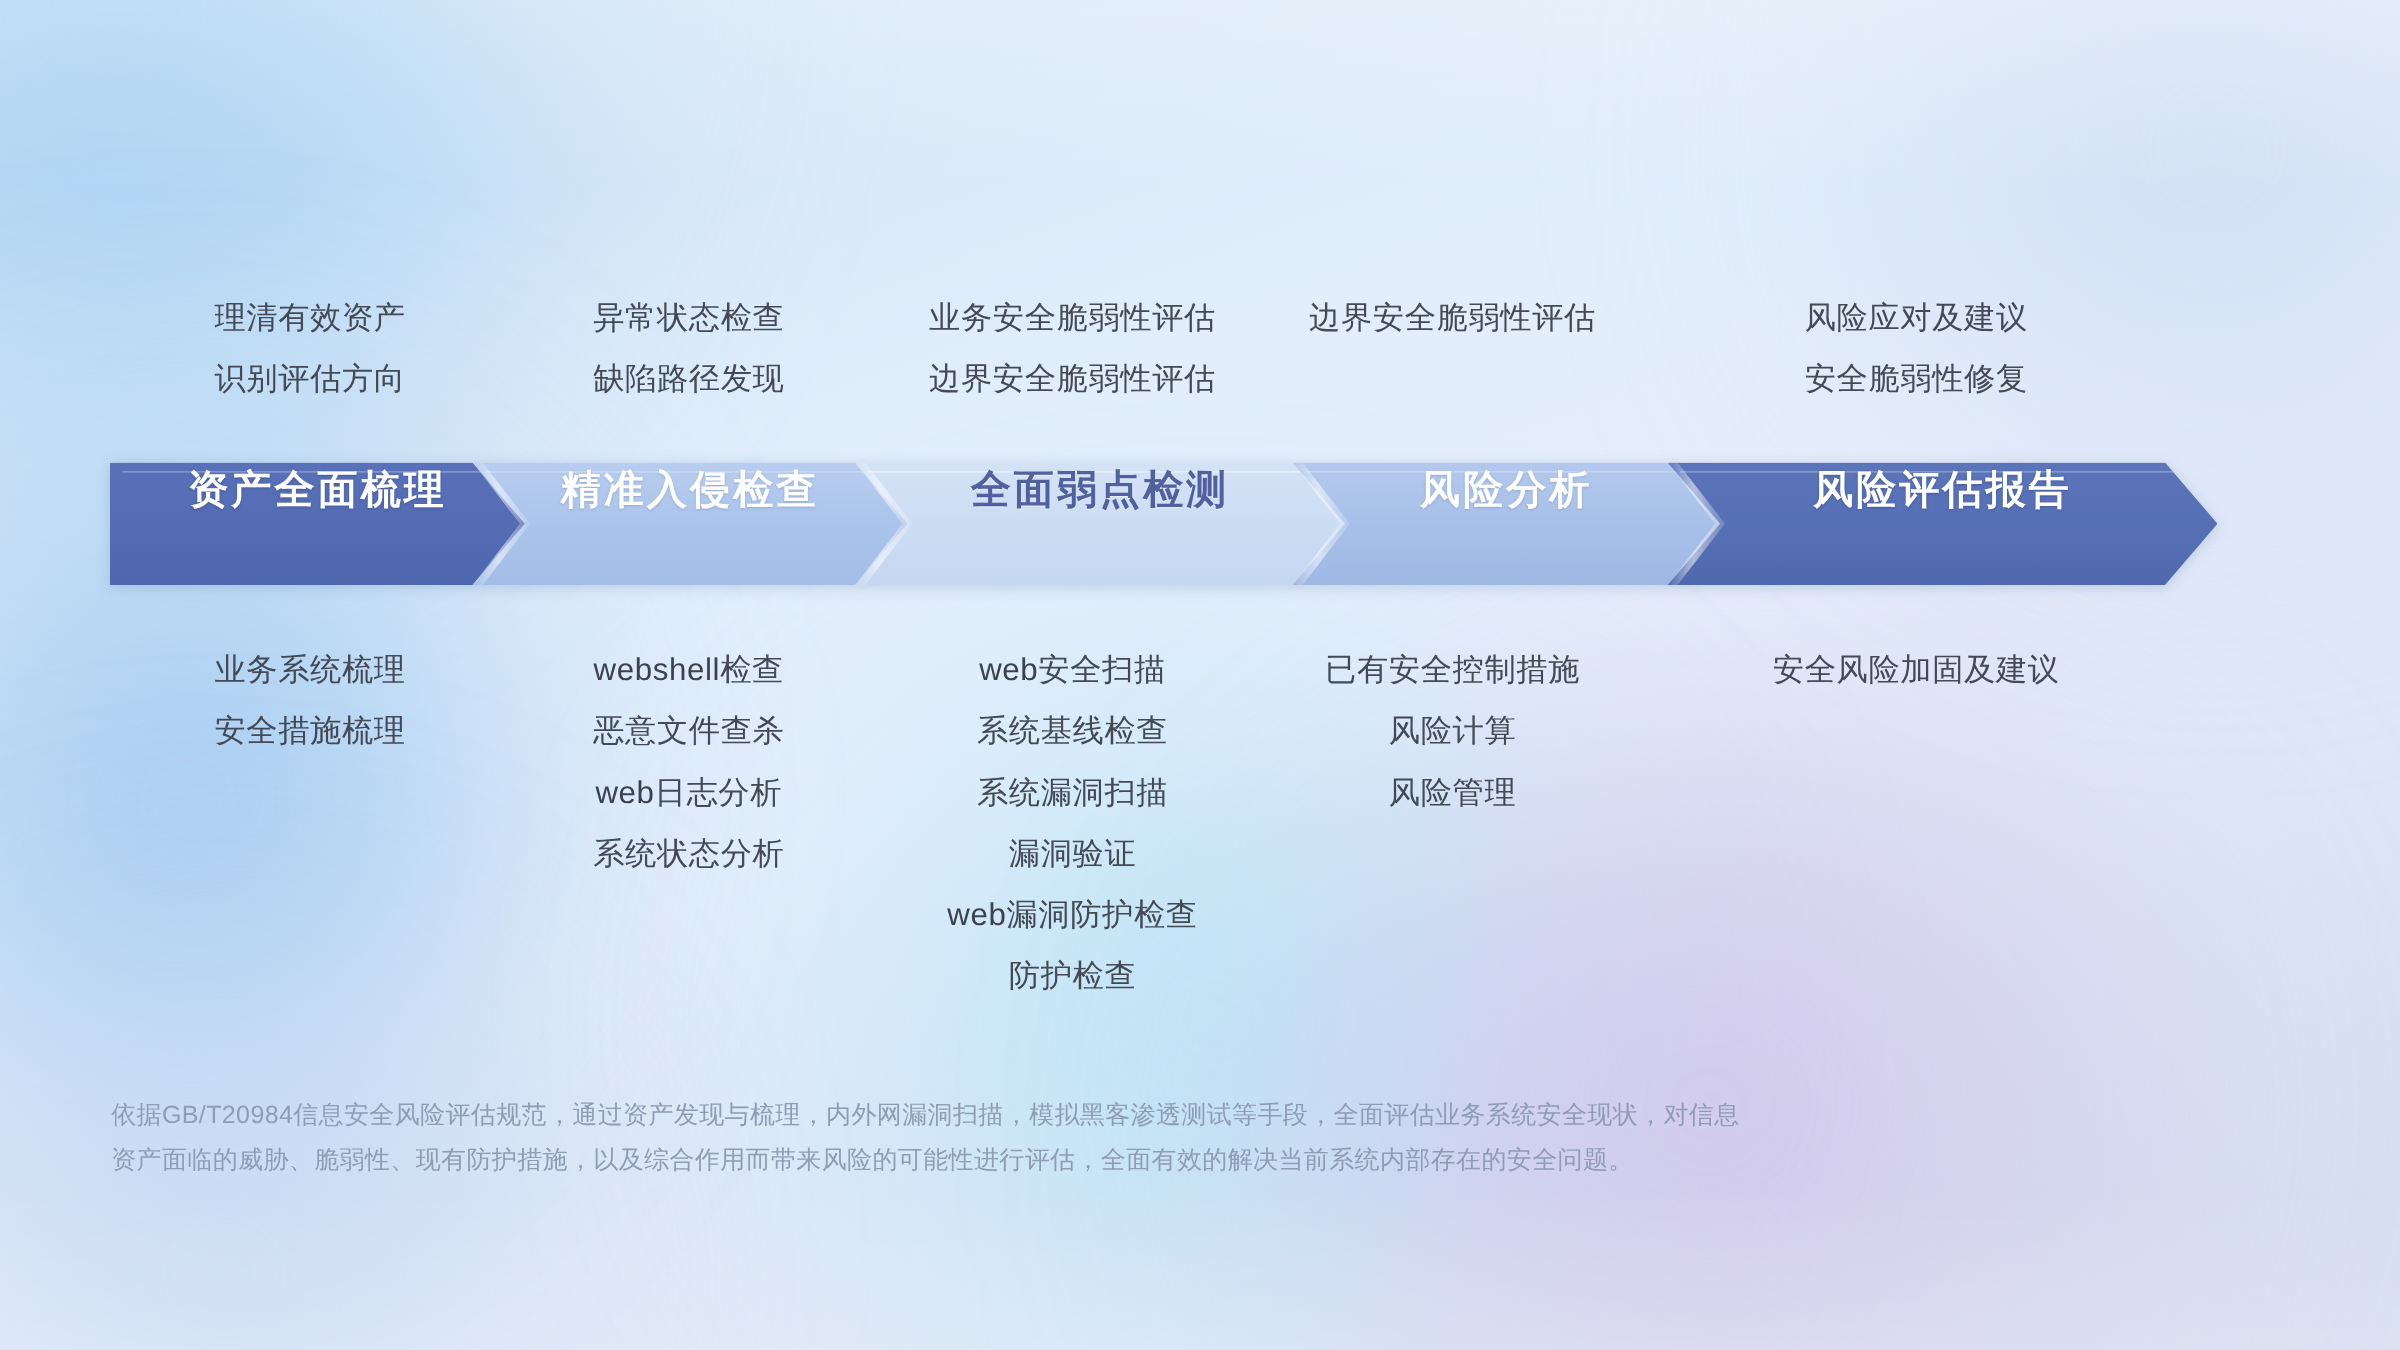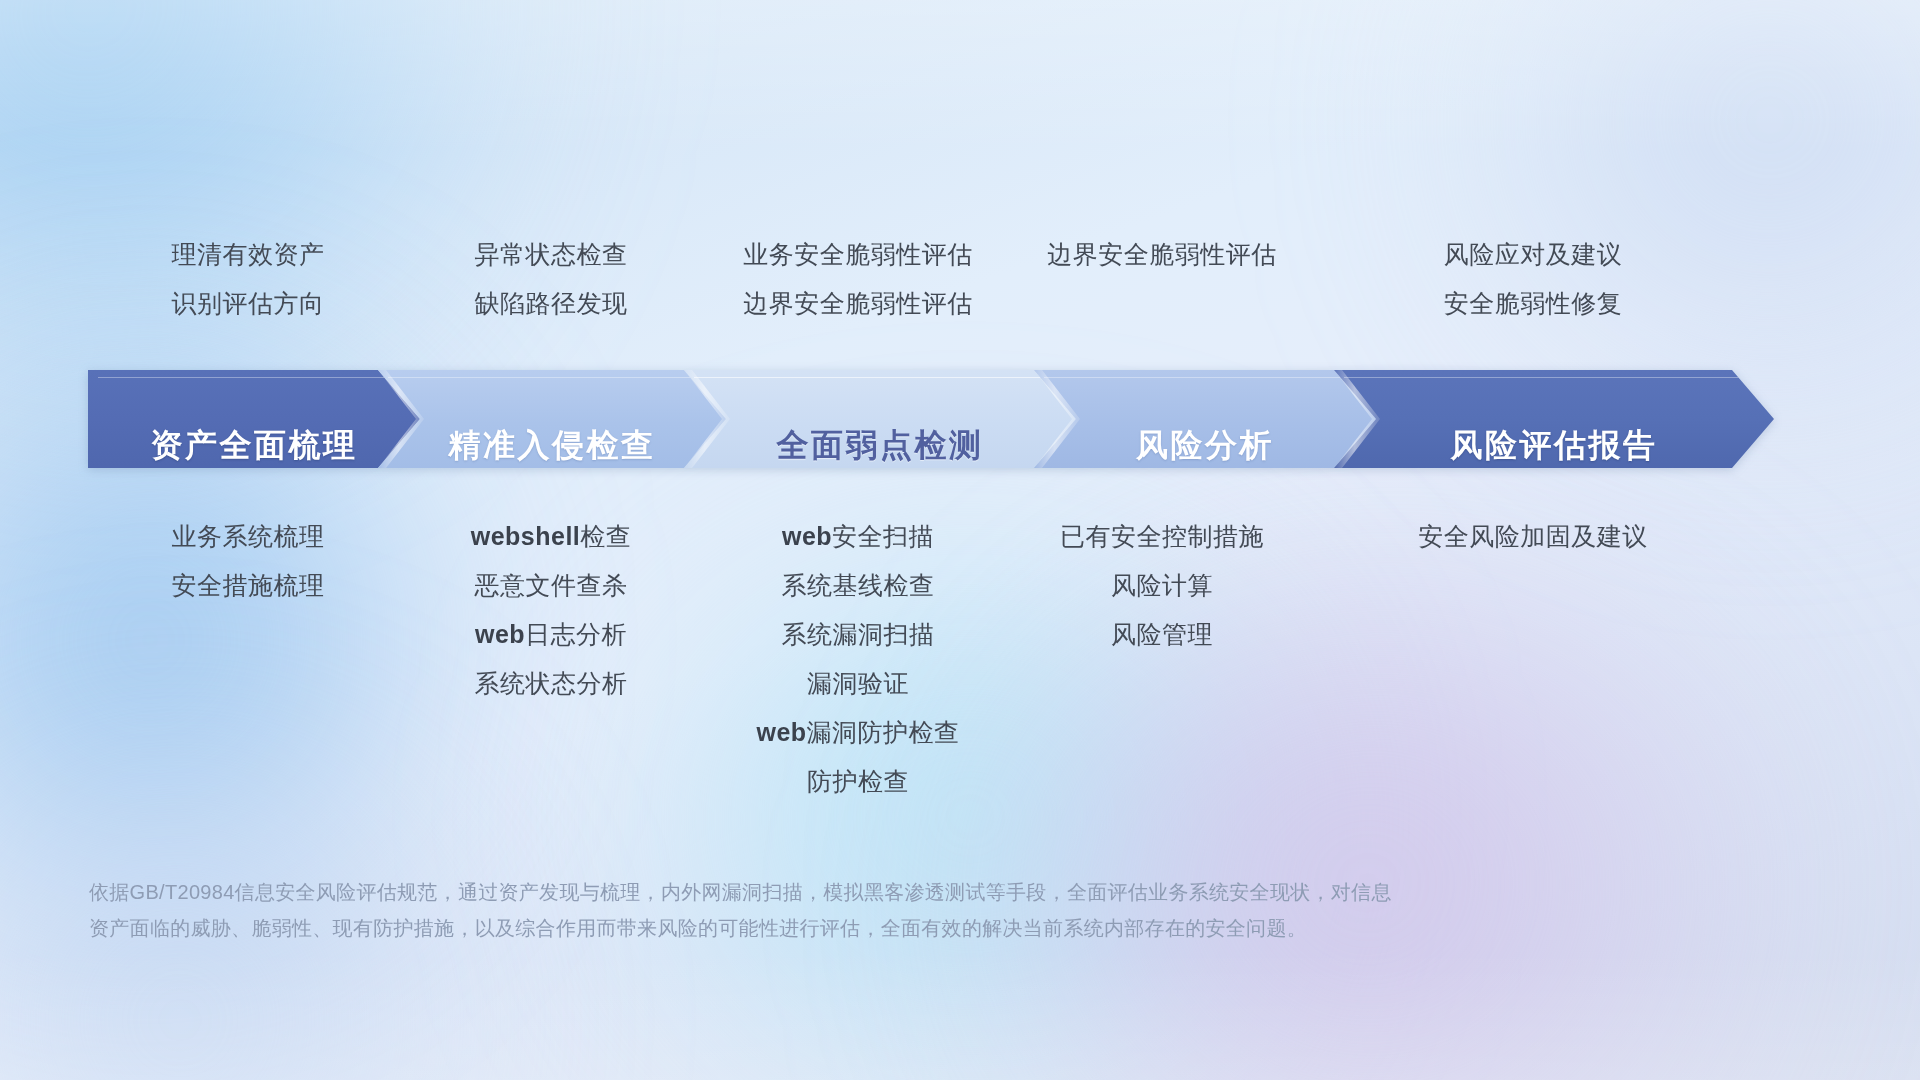--- a/index.html
+++ b/index.html
@@ -103,39 +103,39 @@
   #top-row .col-5,  #bottom-row .col-5  { transform: translateX(-76px); }
 
   .item {
     font-size: 25px;
     line-height: 49px;
     color: #434a55;
     letter-spacing: .5px;
     white-space: nowrap;
   }
   .item .lead {
-    font-weight: bold;
+    font-weight: normal;
     color: #3b424d;
   }
 
   
   #arrow-band {
     position: absolute;
     left: 88px;
     top: 370px;
     width: 1770px;
     height: 98px;
     display: flex;
     filter: drop-shadow(0 2px 5px rgba(90,115,160,.26));
   }
   .arrow {
     position: relative;
     height: 98px;
     display: flex;
-    align-items: flex-end;
+    align-items: flex-start;
     justify-content: center;
     box-sizing: border-box;
   }
   .arrow-label {
     position: relative;
     z-index: 3;
     font-size: 32px;
     font-weight: bold;
     letter-spacing: 2.5px;
     white-space: nowrap;

